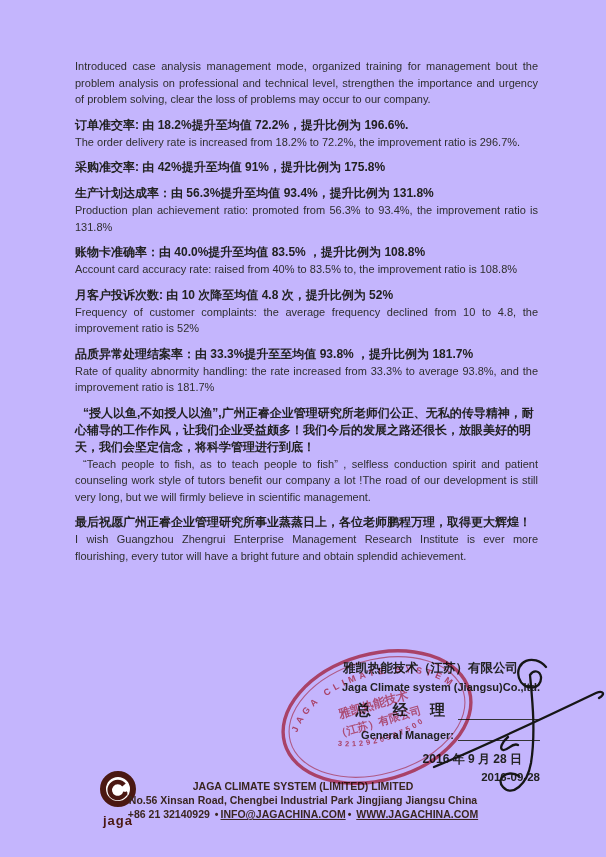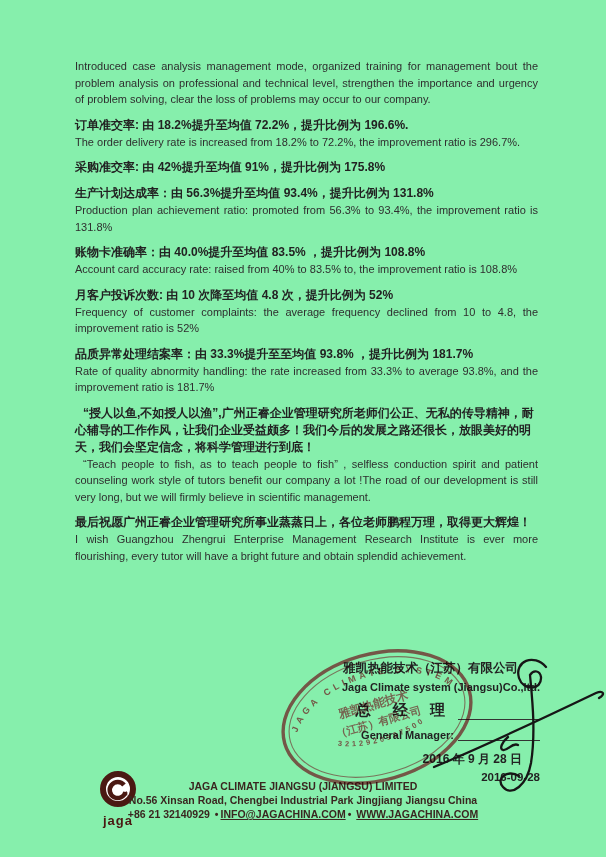--- a/index.html
+++ b/index.html
@@ -1,17 +1,17 @@
 <!DOCTYPE html>
 <html><head>
 <meta charset="utf-8">
 <style>
   html,body{margin:0;padding:0;background:#e8e8e8;}
   .page{
-    position:relative;width:606px;height:857px;margin:0 auto;background:#86efac;
+    position:relative;width:606px;height:857px;margin:0 auto;background:#c4b5fd;
     font-family:"Liberation Sans","DejaVu Sans",sans-serif;color:#2b2b2b;overflow:hidden;
   }
   .content{position:absolute;left:75px;top:58px;width:463px;}
   .block{margin-bottom:9px;}
   .en{font-size:11px;line-height:16.5px;text-align:justify;margin:0;color:#2e2e2e;}
   .cn{font-size:12px;line-height:17px;font-weight:700;margin:0;color:#222;}
   .indent{text-indent:8px;}
 
   
   .sig{position:absolute;top:660px;left:298px;width:242px;z-index:2;}
@@ -135,21 +135,21 @@
   <div class="footer-logo">
     <svg width="38" height="38" viewBox="0 0 38 38">
       <circle cx="19" cy="19" r="15" fill="#ffffff" stroke="#4a1812" stroke-width="6"></circle>
       <path d="M25 15 a8 8 0 1 0 1.5 7" fill="none" stroke="#4a1812" stroke-width="4.5"></path>
       <path d="M27.5 21 l-4 3.4 l5 1.2 z" fill="#4a1812"></path>
     </svg>
     <div class="logo-word">jaga</div>
   </div>
 
   <div class="footer-text">
-    <div class="f1">JAGA CLIMATE JIANGSU (JIANGSU) LIMITED</div>
+    <div class="f1">JAGA CLIMATE SYSTEM (LIMITED) LIMITED</div>
     <div class="f2">No.56 Xinsan Road, Chengbei Industrial Park Jingjiang Jiangsu China</div>
     <div class="f3">
       <span>+86 21 32140929</span>
       <span>•</span><span class="lnk">INFO@JAGACHINA.COM</span><span>•</span>
       <span class="lnk">WWW.JAGACHINA.COM</span>
     </div>
   </div>
 
 </div>
 

